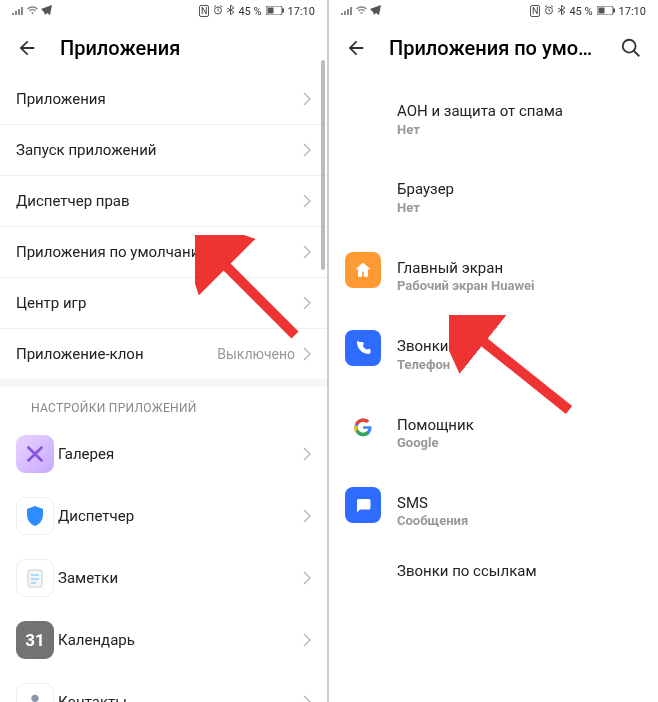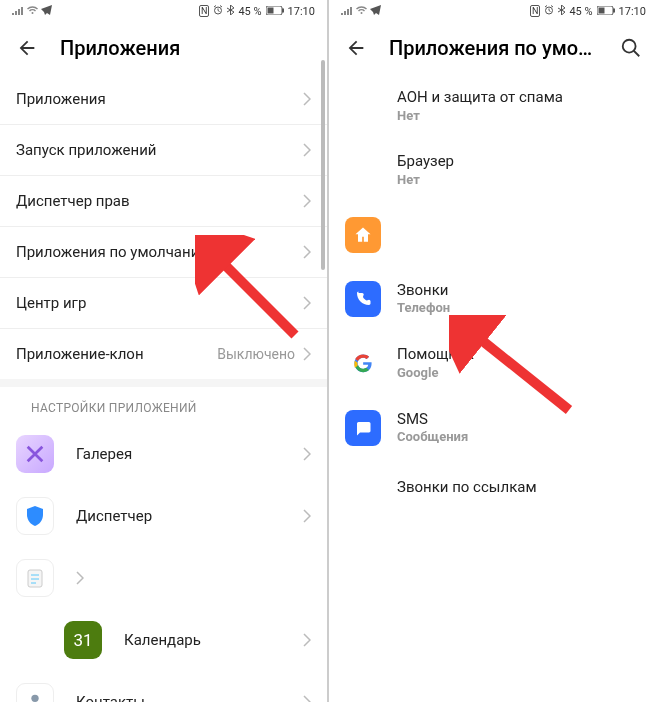--- a/index.html
+++ b/index.html
@@ -74,21 +74,21 @@
     font-size: 12px;
     color: #888;
     padding: 14px 16px 8px;
     letter-spacing: 0.3px;
     margin-left: 15px;
   }
   .app-row {
     display: flex;
     align-items: center;
     padding: 12px 16px;
-    gap: 22px;
+    gap: 4px;
   }
   .app-icon {
     width: 38px;
     height: 38px;
     border-radius: 9px;
     display: flex;
     align-items: center;
     justify-content: center;
     flex-shrink: 0;
   }
@@ -110,20 +110,21 @@
     flex-shrink: 0;
     display: flex;
     align-items: center;
     justify-content: center;
   }
   .default-text { flex: 1; }
   .default-title {
     font-size: 15px;
     color: #222;
     line-height: 1.3;
+    margin-top: 14px;
   }
   .default-sub {
     font-size: 13px;
     color: #999;
     line-height: 1.3;
     font-weight: bold;
   }
   .simple-row {
     padding: 18px 16px 18px 68px;
     font-size: 15px;
@@ -284,28 +285,29 @@
     </div>
     <div class="app-row">
       <div class="app-icon" style="background:#fff;border:1px solid #eee;">
         <svg width="24" height="24" viewBox="0 0 24 24">
             <rect x="5" y="4" width="14" height="17" rx="2" fill="#f5f5f5" stroke="#ccc"></rect>
             <line x1="8" y1="9" x2="16" y2="9" stroke="#5ac8fa"></line>
             <line x1="8" y1="13" x2="16" y2="13" stroke="#5ac8fa"></line>
             <line x1="8" y1="17" x2="13" y2="17" stroke="#5ac8fa"></line>
           </svg>
       </div>
+      <div class="app-label">Заметки</div>
       <span class="chevron">
           <svg width="8" height="14" viewBox="0 0 8 14">
             <path d="M1 1l6 6-6 6" stroke="#bbb" stroke-width="1.5" fill="none"></path>
           </svg>
         </span>
     </div>
     <div class="app-row">
-      <div class="app-icon" style="background:#4d7c0f;color:#fff;font-weight:400;font-size:17px;margin-left:48px;">31</div>
+      <div class="app-icon" style="background:#737373;color:#fff;font-weight:700;font-size:17px;">31</div>
       <div class="app-label">Календарь</div>
       <span class="chevron">
           <svg width="8" height="14" viewBox="0 0 8 14">
             <path d="M1 1l6 6-6 6" stroke="#bbb" stroke-width="1.5" fill="none"></path>
           </svg>
         </span>
     </div>
     <div class="app-row">
       <div class="app-icon" style="background:#fff;border:1px solid #eee;">
         <svg width="22" height="22" viewBox="0 0 24 24">
@@ -395,20 +397,24 @@
         <div class="default-title">Браузер</div>
         <div class="default-sub">Нет</div>
       </div>
     </div>
     <div class="default-row">
       <div class="default-icon" style="background:#ff9933;">
         <svg width="20" height="20" viewBox="0 0 24 24">
             <path d="M12 3l9 8h-3v9h-5v-6h-2v6H6v-9H3z" fill="#fff"></path>
           </svg>
       </div>
+      <div class="default-text">
+        <div class="default-title">Главный экран</div>
+        <div class="default-sub">Рабочий экран Huawei</div>
+      </div>
     </div>
     <div class="default-row">
       <div class="default-icon" style="background:#2d6cff;">
         <svg width="18" height="18" viewBox="0 0 24 24">
             <path d="M6 2c-1 0-2 1-2 2 0 9 7 16 16 16 1 0 2-1 2-2v-3c0-1-1-2-2-2l-3 1c-1 0-2-1-3-2s-2-2-2-3l1-3c0-1-1-2-2-2H6z" fill="#fff"></path>
           </svg>
       </div>
       <div class="default-text">
         <div class="default-title">Звонки</div>
         <div class="default-sub">Телефон</div>

